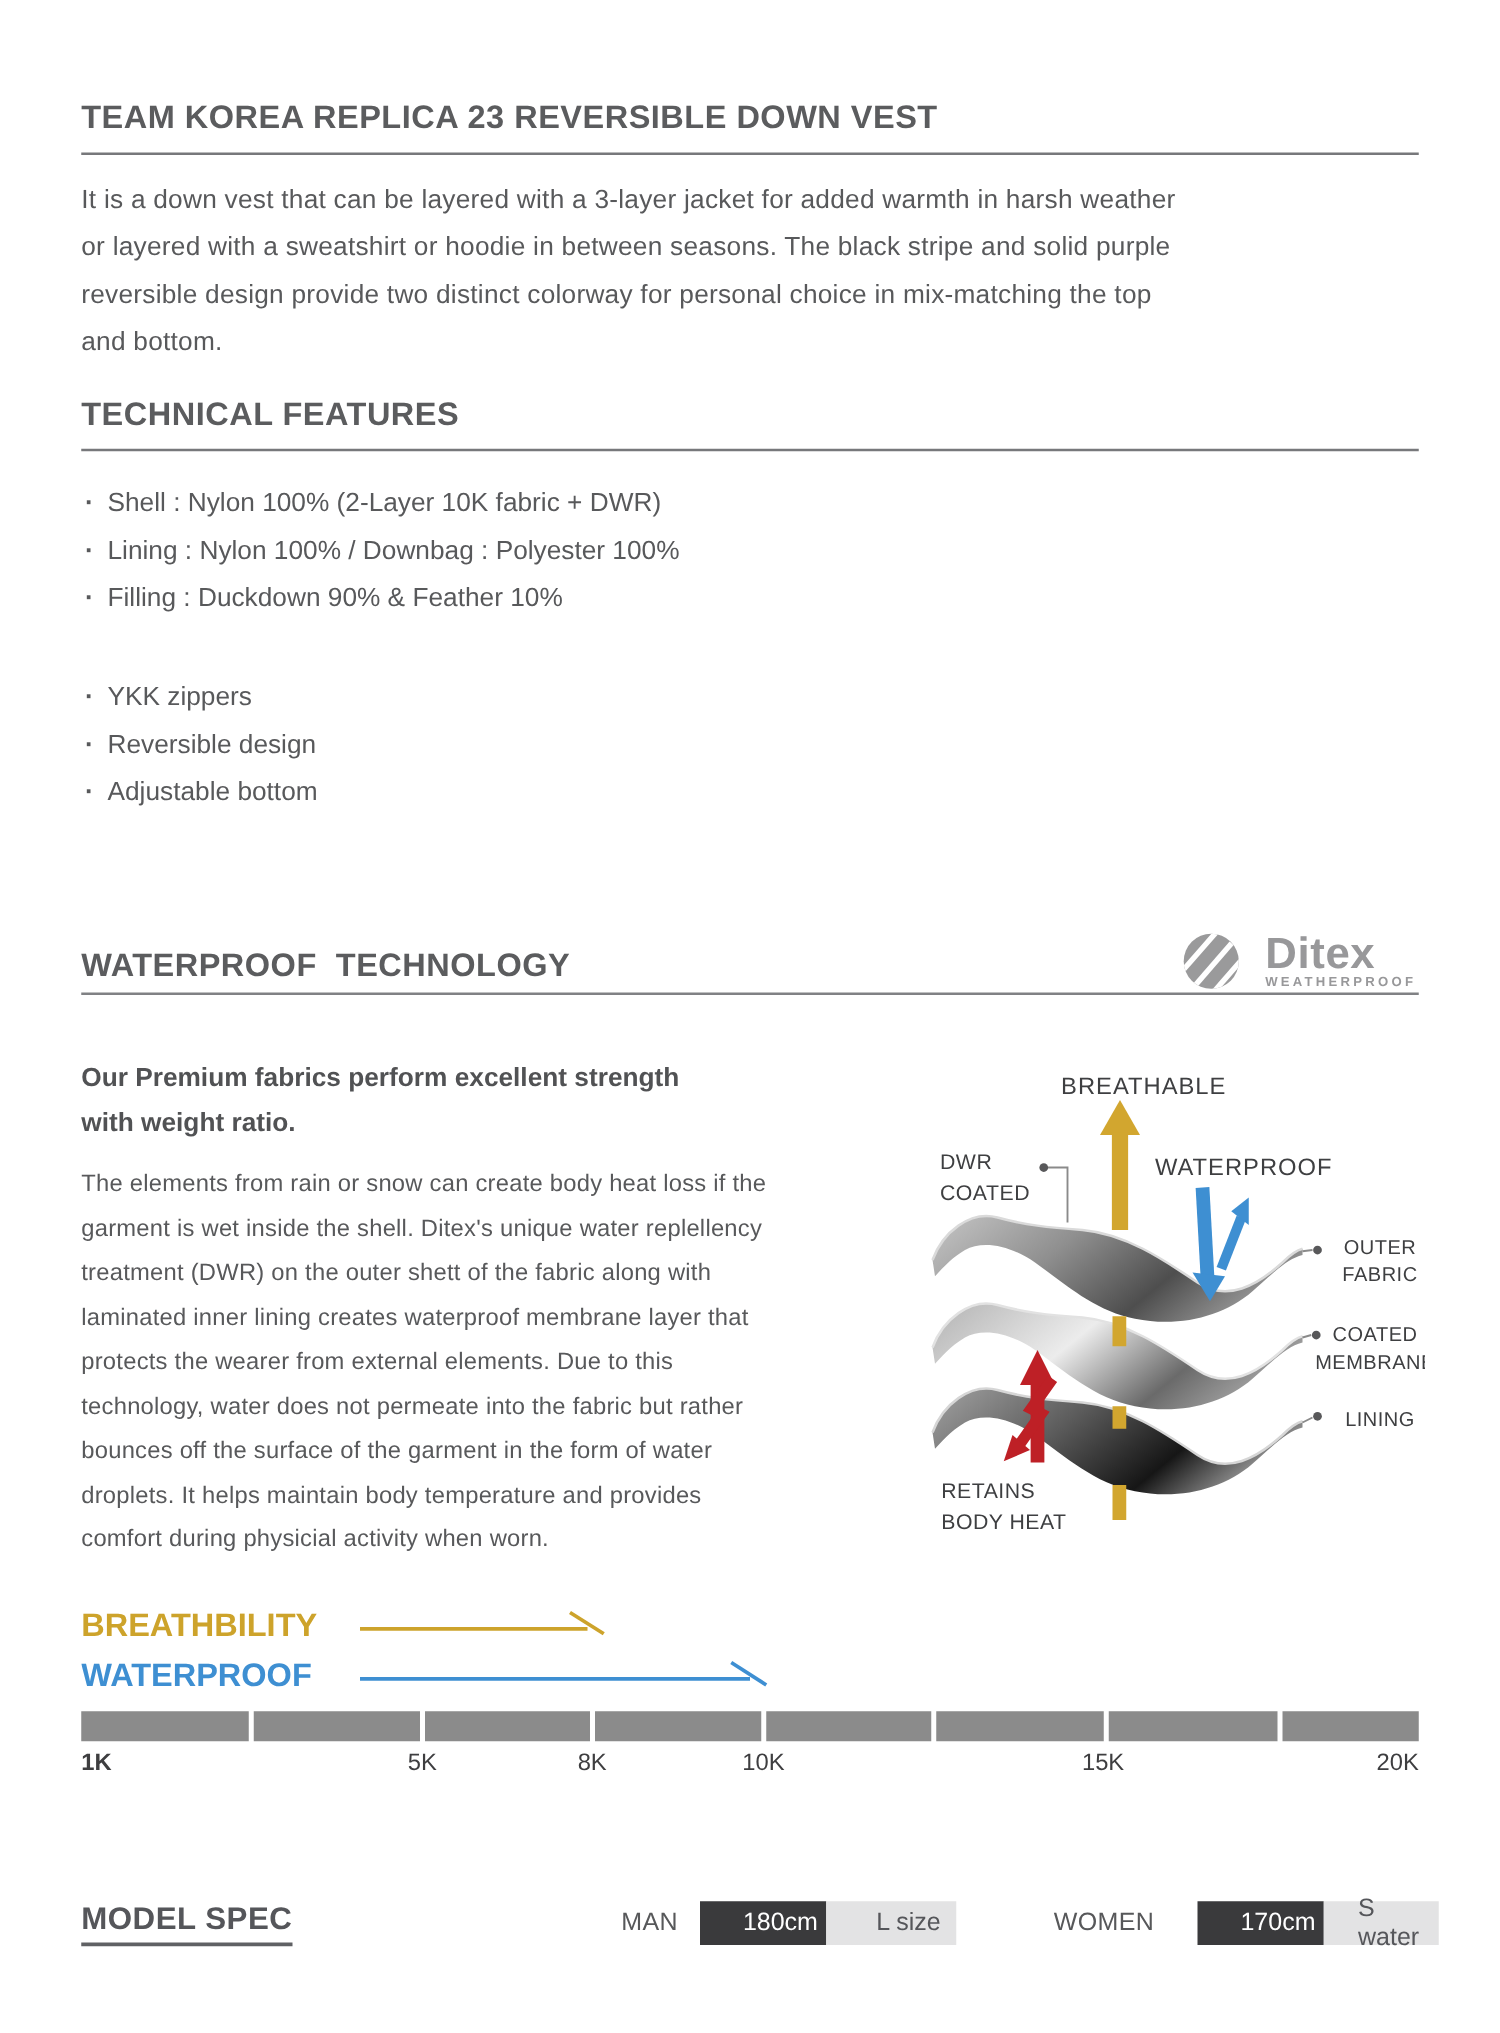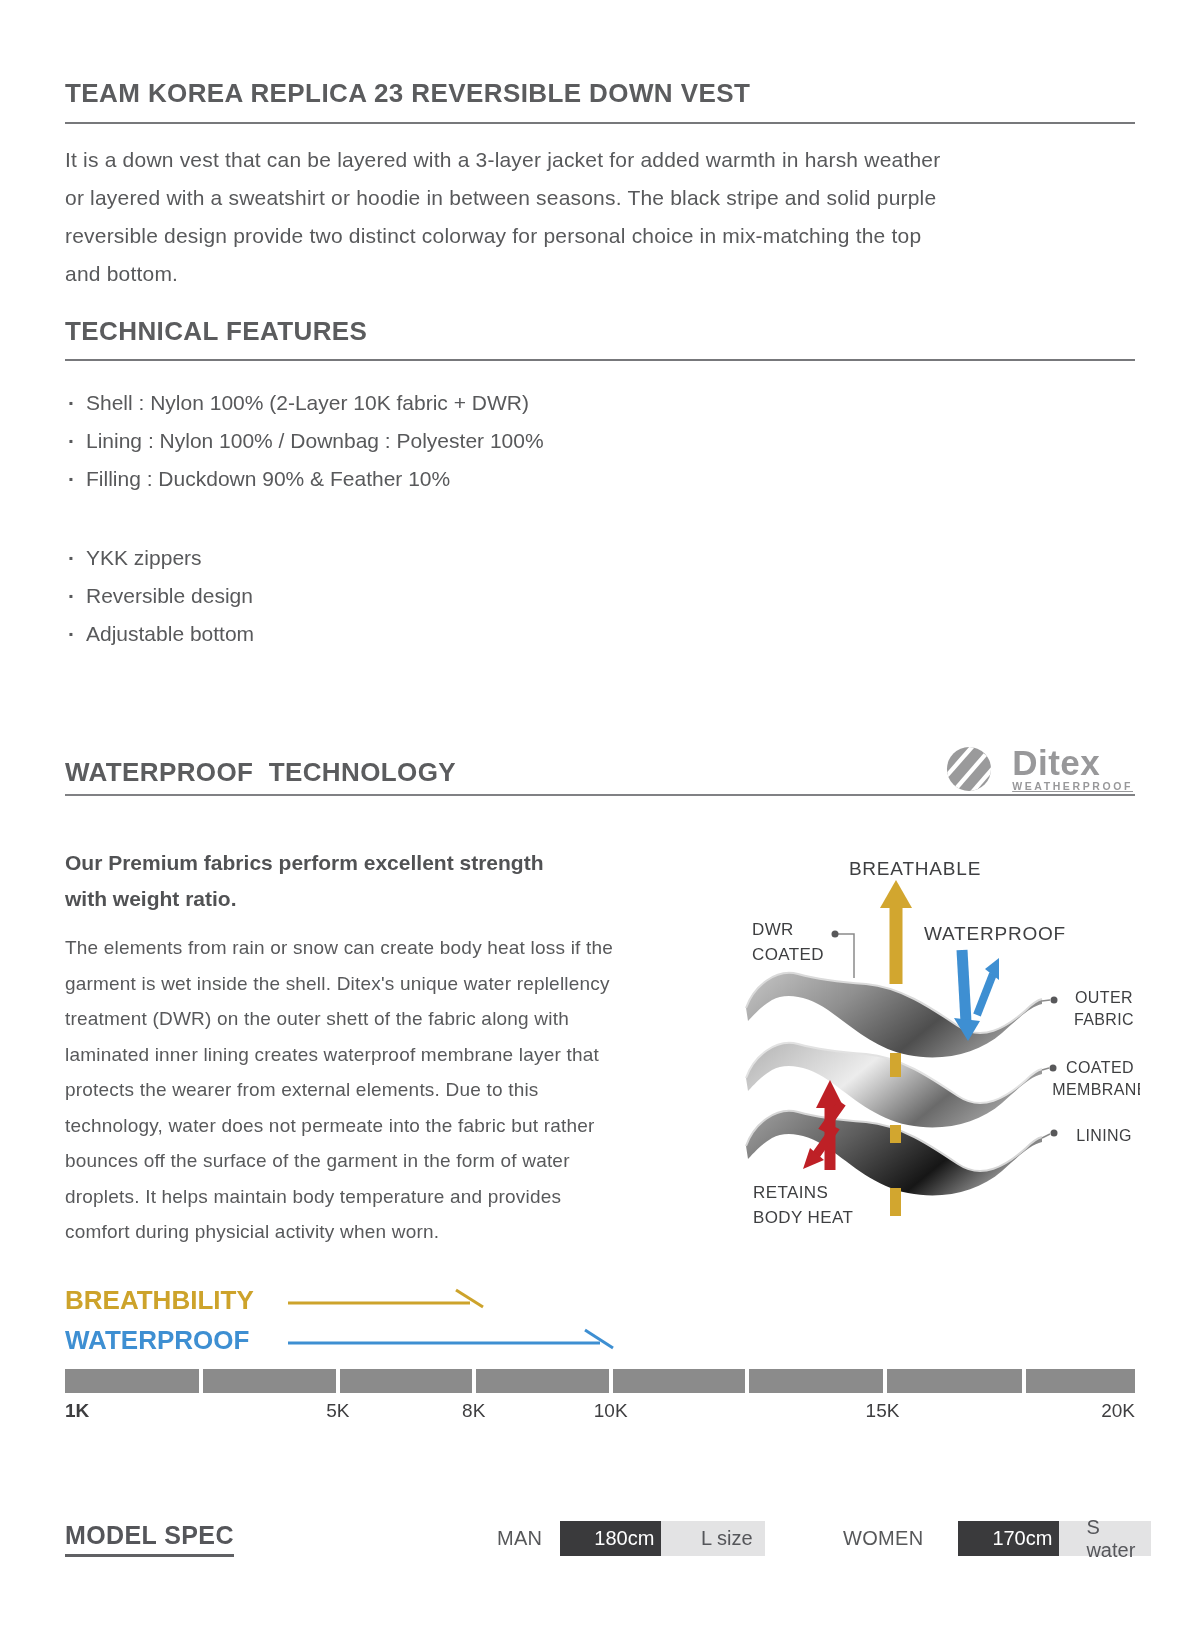--- a/index.html
+++ b/index.html
@@ -42,21 +42,21 @@
     left:65px; top:752px; width:1070px; height:44px;
     border-bottom:2px solid #808184;
   }
   #wp-header h2 {
     position:absolute; left:0; bottom:6px;
     font-size:26px; font-weight:bold; color:#5B5C5E; letter-spacing:0.4px; white-space:pre;
   }
   #ditex-logo { position:absolute; right:2px; bottom:2px; display:flex; align-items:flex-end; gap:20px; }
   #ditex-text { display:flex; flex-direction:column; align-items:flex-start; }
   #ditex-name { font-size:35px; line-height:32px; font-weight:bold; color:#98989A; letter-spacing:0.5px; }
-  #ditex-tagline { font-size:10.5px; font-weight:bold; color:#98989A; letter-spacing:2.6px; margin-top:1px;text-decoration:underline; }
+  #ditex-tagline { font-size:10.5px; font-weight:bold; color:#98989A; letter-spacing:2.6px; margin-top:1px; }
 
   
   #wp-intro {
     left:65px; top:845px; width:580px;
     font-size:21px; line-height:36px; font-weight:bold; color:#515254;
     white-space:pre-line;
   }
   #wp-body {
     left:65px; top:930px; width:630px;
     font-size:19px; line-height:35.5px; letter-spacing:0.2px; color:#58595B;

